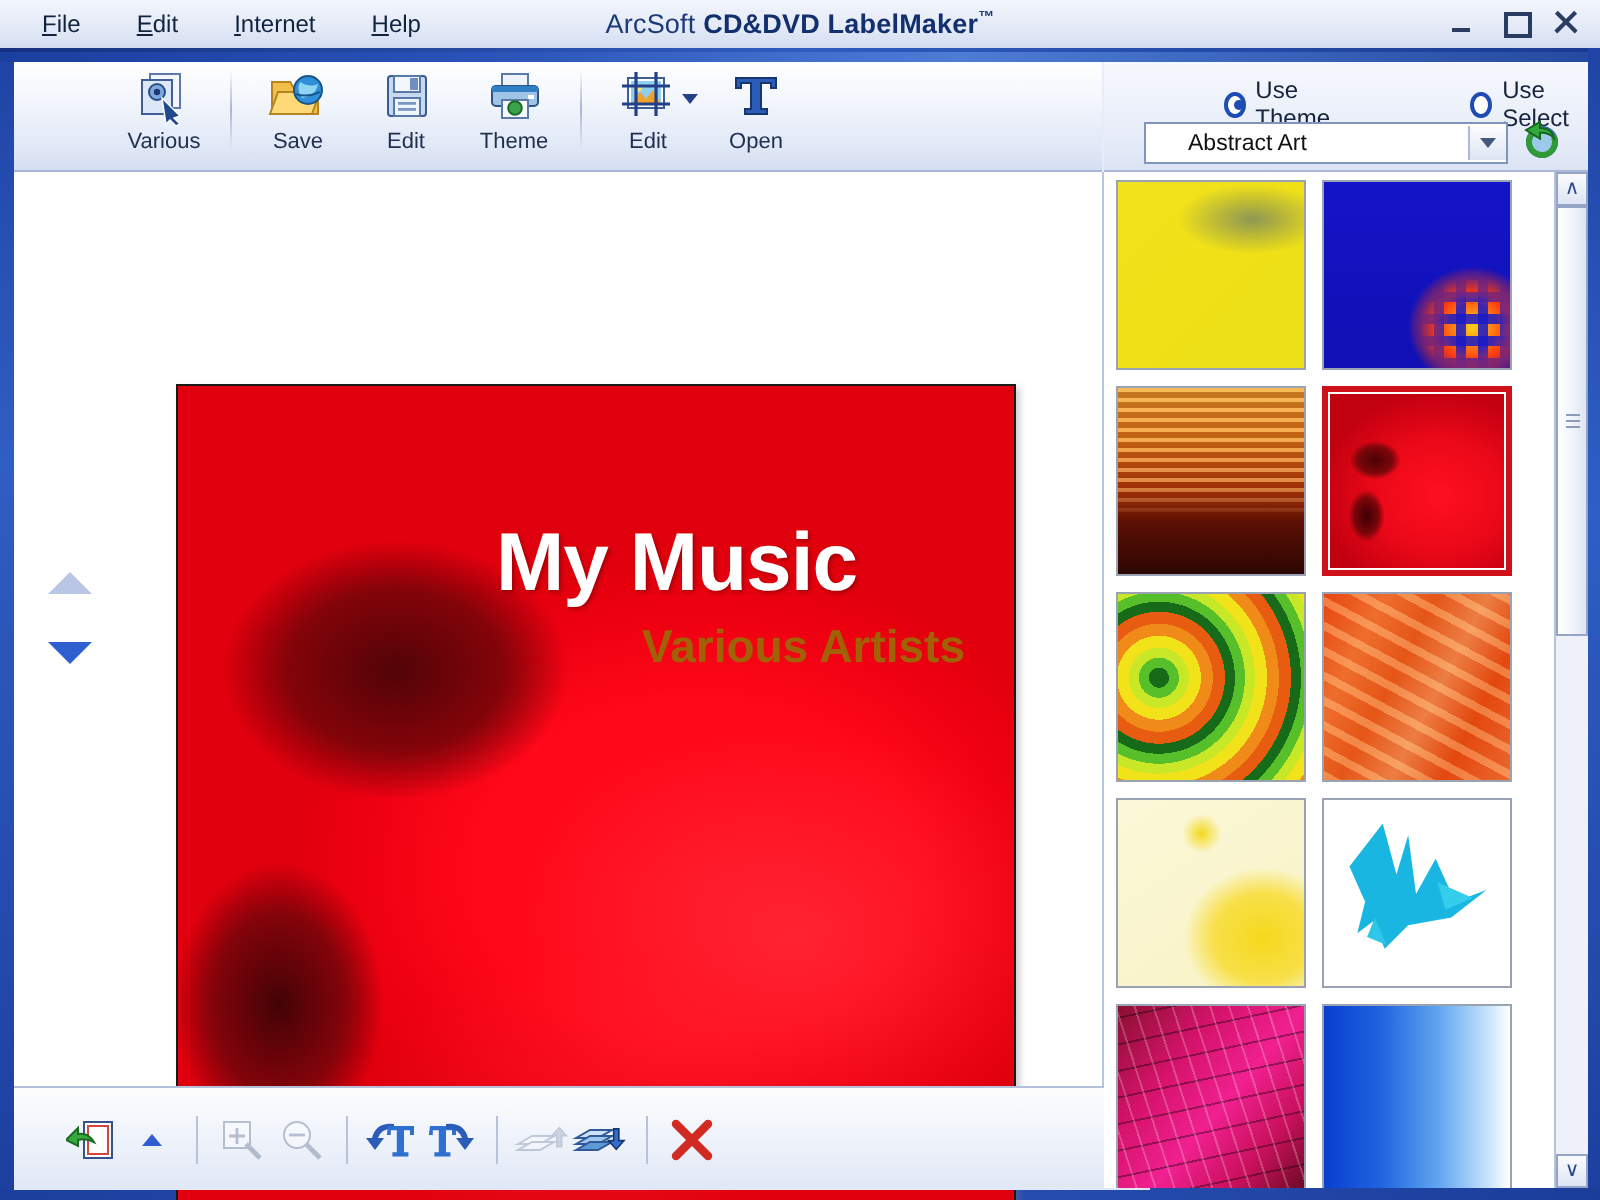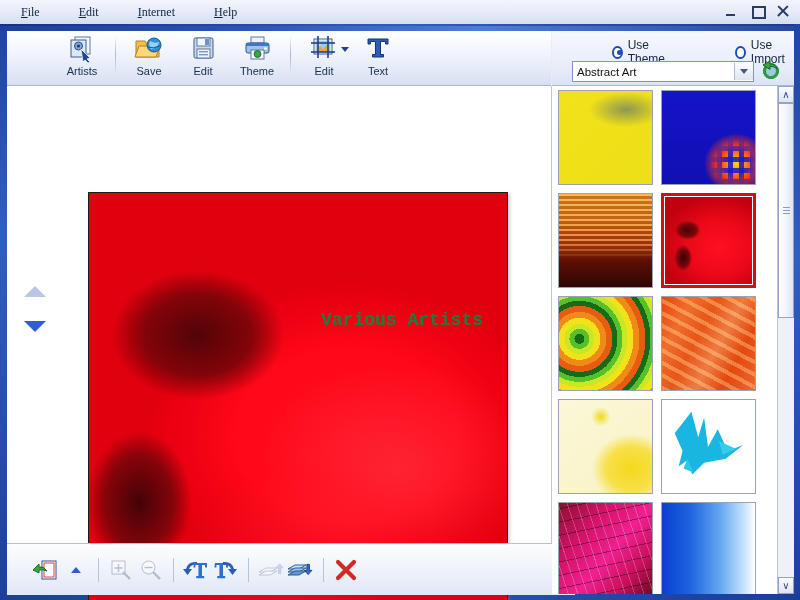--- a/index.html
+++ b/index.html
@@ -10,21 +10,21 @@
     background:#0d3a9e;
     -webkit-font-smoothing:antialiased;
   }
   .app{position:relative;width:800px;height:600px;
        background:linear-gradient(to bottom,#e9eefa 0%,#dfe6f6 40%,#ccd7ef 100%);}
 
   
   .titlebar{position:absolute;left:0;top:0;width:800px;height:24px;
             background:linear-gradient(to bottom,#f2f5fc 0%,#e4eaf7 55%,#d4ddf1 100%);
             border-bottom:1px solid #9fb0d4;}
-  .menu{position:absolute;left:16px;top:3px;display:flex;gap:29px;font-family:Liberation Serif, serif;}
+  .menu{position:absolute;left:16px;top:3px;display:flex;gap:18px;}
   .menu-item{padding:2px 5px;color:#10243f;font-size:12px;cursor:default;}
   .menu-item u{text-decoration:underline;}
   .apptitle{position:absolute;left:0;right:0;top:4px;text-align:center;
             color:#1b3a78;font-size:13.5px;letter-spacing:.1px;}
   .apptitle .b{font-weight:bold;color:#12306e;}
   .apptitle sup{font-size:8px;vertical-align:super;font-weight:bold;}
   .wbtns{position:absolute;right:8px;top:3px;display:flex;gap:9px;align-items:center;}
   .wbtn{width:17px;height:16px;position:relative;cursor:pointer;}
   .wbtn .min{position:absolute;left:3px;bottom:3px;width:9px;height:2px;background:#2a3c62;}
   .wbtn .max{position:absolute;left:3px;top:3px;width:10px;height:9px;border:2px solid #2a3c62;}
@@ -76,21 +76,21 @@
        radial-gradient(ellipse 70px 95px at 12% 74%, #3f0407 0%, #7d060c 48%, rgba(150,6,14,0) 75%),
        radial-gradient(ellipse 260px 200px at 62% 58%, #ff1222 0%, #f20c1c 42%, #d4000f 78%),
        radial-gradient(ellipse 300px 260px at 30% 45%, #c9000d 0%, #b2000b 60%, #a00009 100%),
        linear-gradient(145deg,#b8000c 0%,#ee0a18 38%,#f61523 60%,#c60010 100%);
      filter:saturate(1.08);}
   .canvas .sheen{position:absolute;inset:0;
      background:radial-gradient(ellipse 200px 150px at 74% 66%, rgba(255,90,100,.30), rgba(255,0,0,0) 70%),
                 radial-gradient(ellipse 160px 120px at 48% 88%, rgba(255,60,70,.22), rgba(255,0,0,0) 70%);}
   .lbl-title{position:absolute;left:159px;top:68px;color:#ffffff;font-weight:bold;
      font-size:41px;line-height:1;letter-spacing:-.5px;text-shadow:1px 1px 2px rgba(80,0,0,.45);}
-  .lbl-sub{position:absolute;left:232px;top:117px;color:#15803d;font-weight:bold;font-size:18px;font-family:Liberation Mono, monospace;}
+  .lbl-sub{position:absolute;left:232px;top:117px;color:#a16207;font-weight:bold;font-size:23px;}
 
   
   .bottombar{position:absolute;left:7px;top:543px;width:544px;height:51px;
      background:linear-gradient(to bottom,#fdfdfe 0%,#f0f4fb 45%,#e0e7f5 100%);
      border-top:1px solid #b4c0da;display:flex;align-items:center;padding-left:24px;}
   .bbtn{width:30px;height:28px;display:flex;align-items:center;justify-content:center;cursor:pointer;}
   .bsep{width:1px;height:24px;margin:0 7px;background:#b7c2db;}
 
   
   .rpanel{position:absolute;left:552px;top:31px;width:242px;height:563px;
@@ -100,21 +100,21 @@
      border-bottom:1px solid #aab7d6;}
   .radios{position:absolute;left:20px;top:7px;display:flex;gap:22px;align-items:center;}
   .radio{display:flex;align-items:center;gap:5px;cursor:pointer;padding-left:40px;}
   .rdot{width:13px;height:13px;border-radius:50%;border:2px solid #1f4bb5;
         background:#ffffff;box-sizing:border-box;position:relative;}
   .rdot.on:after{content:"";position:absolute;left:2.5px;top:2.5px;width:5px;height:5px;
         border-radius:50%;background:#1f4bb5;}
   .rlab{font-size:12px;color:#16243d;}
   .combo{position:absolute;left:20px;top:30px;width:180px;height:19px;
      background:#ffffff;border:1px solid #7f95bf;display:flex;align-items:center;}
-  .combo-txt{flex:1;padding-left:4px;font-size:11.5px;color:#111;}
+  .combo-txt{flex:1;padding-left:21px;font-size:11.5px;color:#111;}
   .combo-arrow{width:18px;height:17px;border-left:1px solid #aebbd6;
      background:linear-gradient(to bottom,#fbfcfe,#dde5f3);
      display:flex;align-items:center;justify-content:center;}
   .combo-arrow i{display:block;width:0;height:0;border-left:4px solid transparent;
      border-right:4px solid transparent;border-top:5px solid #44587f;}
   .refresh{position:absolute;left:208px;top:28px;width:22px;height:22px;cursor:pointer;}
 
   .thumbs{position:absolute;left:0;top:55px;width:226px;height:508px;
      background:#ffffff;overflow:hidden;}
   .tgrid{display:flex;flex-wrap:wrap;padding:4px 0 0 6px;gap:8px 8px;}
@@ -141,20 +141,23 @@
 
 <div class="app">
 
   <div class="titlebar">
     <div class="menu">
       <div class="menu-item"><u>F</u>ile</div>
       <div class="menu-item"><u>E</u>dit</div>
       <div class="menu-item"><u>I</u>nternet</div>
       <div class="menu-item"><u>H</u>elp</div>
     </div>
+    <div class="apptitle">
+      <span>ArcSoft </span><span class="b">CD&amp;DVD LabelMaker</span><sup>™</sup>
+    </div>
     <div class="wbtns">
       <div class="wbtn">
           <span class="min"></span>
         </div>
       <div class="wbtn">
           <span class="max"></span>
         </div>
       <div class="wbtn">
           <span class="cl1"></span>
           <span class="cl2"></span>
@@ -171,21 +174,21 @@
     <div class="tb-inner">
 
       <div class="tbtn">
         <svg width="30" height="28" viewBox="0 0 30 28">
           <rect x="8" y="2" width="15" height="17" fill="#f3f6fb" stroke="#5b79ad"></rect>
           <rect x="4" y="5" width="15" height="17" fill="#dce8f7" stroke="#3f5f96"></rect>
           <circle cx="11.5" cy="11" r="4" fill="#7fa8dd" stroke="#2b4e87"></circle>
           <circle cx="11.5" cy="11" r="1.6" fill="#1b3c73"></circle>
           <path d="M14 14 L23 23 L20 24 L23 27 L21 28 L18 25 L16 27 Z" fill="#214a8e" stroke="#fff" stroke-width=".7"></path>
         </svg>
-        <span class="lbl">Artists</span>
+        <span class="lbl">Various</span>
       </div>
 
       <div class="tsep"></div>
 
       <div class="tbtn">
         <svg width="30" height="28" viewBox="0 0 30 28">
           <path d="M2 6 h9 l2 3 h12 v13 H2 Z" fill="#f2c04a" stroke="#b3841f"></path>
           <path d="M5 11 h21 l-4 11 H1 Z" fill="#ffd977" stroke="#b3841f"></path>
           <circle cx="20" cy="10" r="7" fill="#2f8fd8" stroke="#18558b"></circle>
           <path d="M13.5 10 a6.5 6.5 0 0 1 13 0 a6.5 6.5 0 0 1 -13 0" fill="none"></path>
@@ -235,36 +238,37 @@
         </svg>
         <span class="caret"></span>
         <span class="lbl">Edit</span>
       </div>
 
 
       <div class="tbtn">
         <svg width="30" height="28" viewBox="0 0 30 28">
           <path d="M5 4 h20 v5 h-2.5 v-2.5 h-5 v13 h3 v2.5 h-11 v-2.5 h3 v-13 h-5 v2.5 H5 Z" fill="#2b5cb8" stroke="#17356e"></path>
         </svg>
-        <span class="lbl">Text</span>
+        <span class="lbl">Open</span>
       </div>
 
     </div>
   </div>
 
   <div class="work">
 
     <div class="navarrows">
       <div class="tri tri-up"></div>
       <div class="tri tri-down"></div>
     </div>
 
     <div class="canvas">
       <div class="bg"></div>
       <div class="sheen"></div>
+      <div class="lbl-title">My Music</div>
       <div class="lbl-sub">Various Artists</div>
     </div>
 
   </div>
 
   <div class="bottombar">
 
     <div class="bbtn">
       <svg width="26" height="24" viewBox="0 0 26 24">
         <rect x="9" y="3" width="14" height="18" fill="#ffffff" stroke="#33538d"></rect>
@@ -344,21 +348,21 @@
   <div class="rpanel">
 
     <div class="rhead">
       <div class="radios">
         <div class="radio">
           <span class="rdot on"></span>
           <span class="rlab">Use Theme</span>
         </div>
         <div class="radio">
           <span class="rdot"></span>
-          <span class="rlab">Use Import</span>
+          <span class="rlab">Use Select</span>
         </div>
       </div>
 
       <div class="combo">
         <span class="combo-txt">Abstract Art</span>
         <span class="combo-arrow">
             <i></i>
           </span>
       </div>
 

